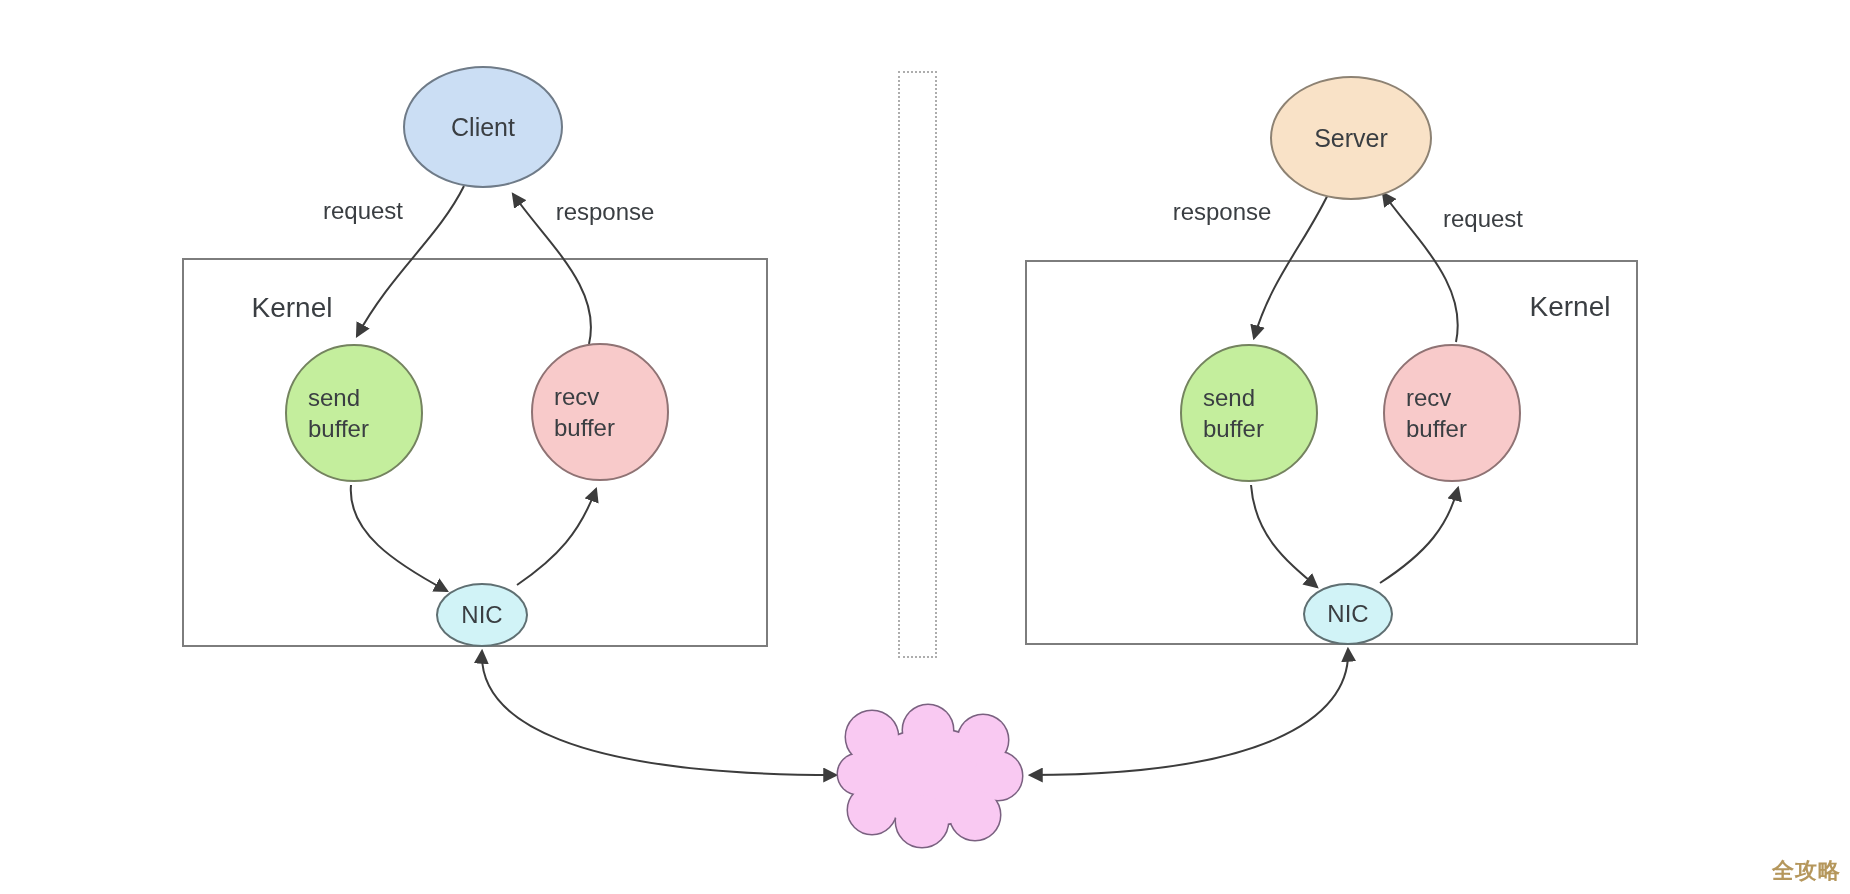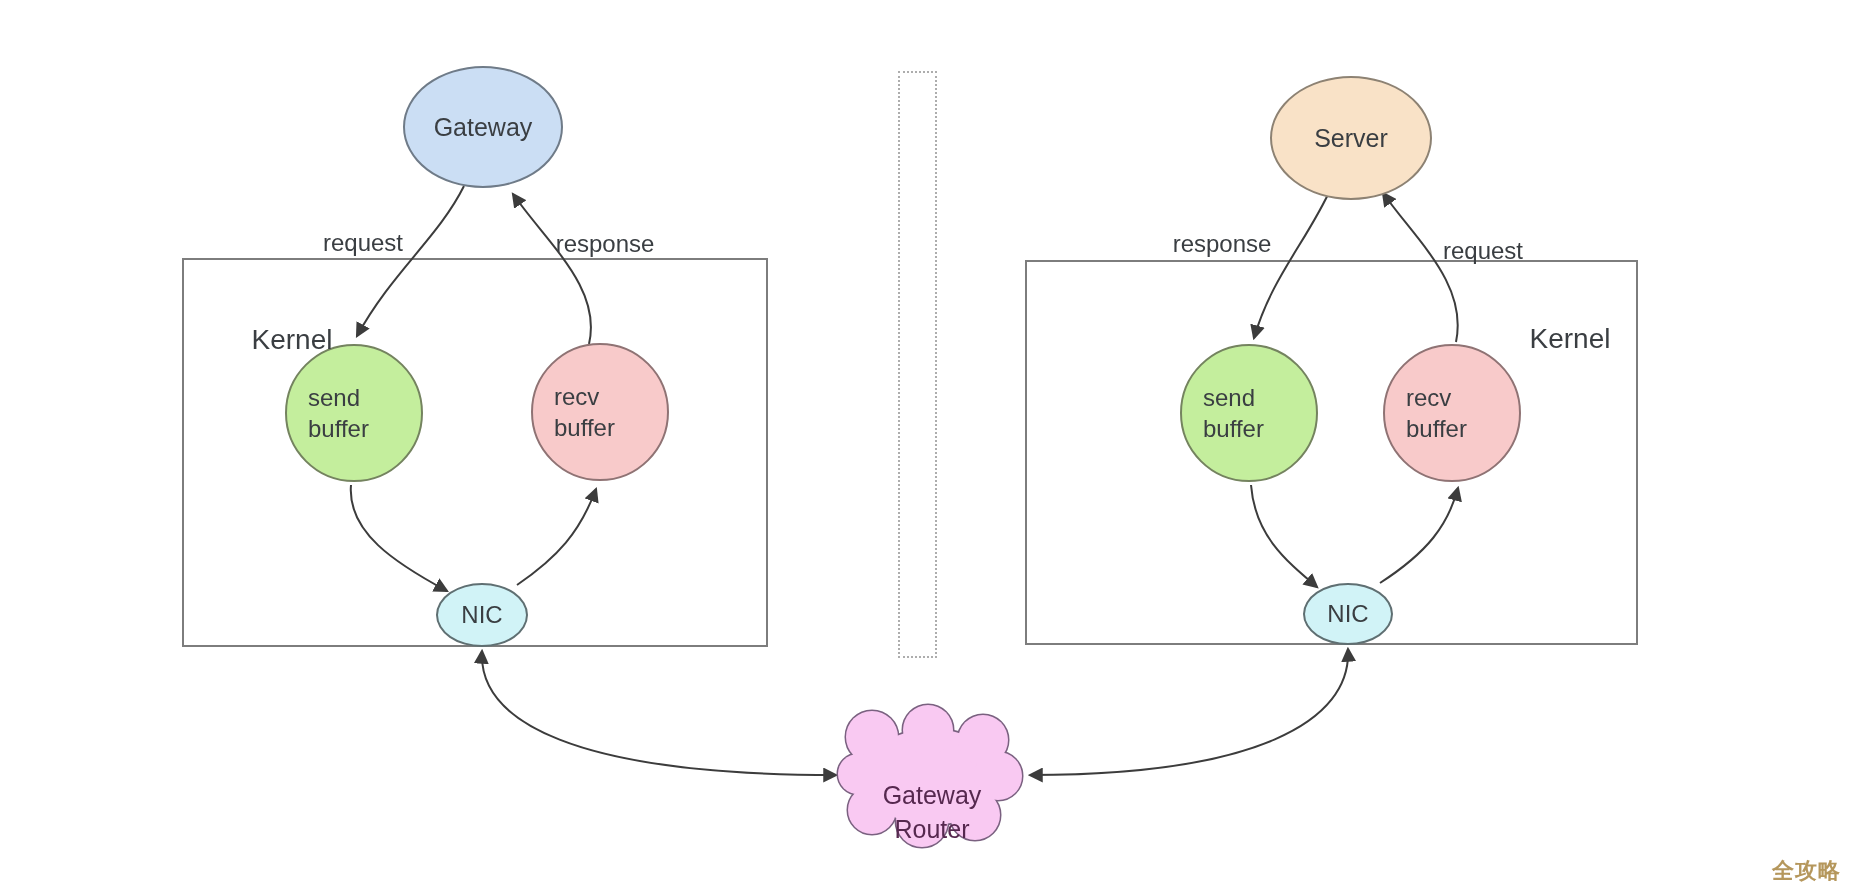--- a/index.html
+++ b/index.html
@@ -14,21 +14,20 @@
     height: 894px;
     background: var(--background, #ffffff);
     overflow: hidden;
   }
   .abs { position: absolute; }
   .center-txt {
     position: absolute;
     transform: translate(-50%, -50%);
     color: var(--text, #3a3e42);
     white-space: nowrap;
-    margin-top: 32px;
   }
   
   .ellipse-node {
     position: absolute;
     border-radius: 50%;
     display: flex;
     align-items: center;
     justify-content: center;
     box-sizing: border-box;
     border: 2px solid #6a6a6a;
@@ -139,21 +138,21 @@
         <circle cx="998" cy="776" r="24"></circle>
         <circle cx="975" cy="815" r="25"></circle>
         <circle cx="922" cy="821" r="26"></circle>
         <circle cx="872" cy="810" r="24"></circle>
         <circle cx="858" cy="774" r="20"></circle>
       </g>
     </g>
   </svg>
 
   <div class="ellipse-node client-node layer-nodes" style="left:403px; top:66px; width:160px; height:122px;">
-    <span>Gateway</span>
+    <span>Client</span>
   </div>
   <div class="ellipse-node server-node layer-nodes" style="left:1270px; top:76px; width:162px; height:124px;">
     <span>Server</span>
   </div>
 
   <div class="ellipse-node send-node layer-nodes" style="left:285px; top:344px; width:138px; height:138px;">
     <span class="buffer-label">send buffer</span>
   </div>
   <div class="ellipse-node recv-node layer-nodes" style="left:531px; top:343px; width:138px; height:138px;">
     <span class="buffer-label">recv buffer</span>
@@ -173,17 +172,16 @@
   </div>
 
   <div class="center-txt kernel-label layer-nodes" style="left:292px; top:308px;">Kernel</div>
   <div class="center-txt kernel-label layer-nodes" style="left:1570px; top:307px;">Kernel</div>
 
   <div class="center-txt edge-label layer-nodes" style="left:363px; top:211px;">request</div>
   <div class="center-txt edge-label layer-nodes" style="left:605px; top:212px;">response</div>
   <div class="center-txt edge-label layer-nodes" style="left:1222px; top:212px;">response</div>
   <div class="center-txt edge-label layer-nodes" style="left:1483px; top:219px;">request</div>
 
-  <div class="center-txt gateway-label layer-nodes" style="left:932px; top:780px; white-space:normal; width:150px;">Gateway Router</div>
 
   <div class="watermark layer-nodes">全攻略</div>
 
 </div>
 
 </body></html>

